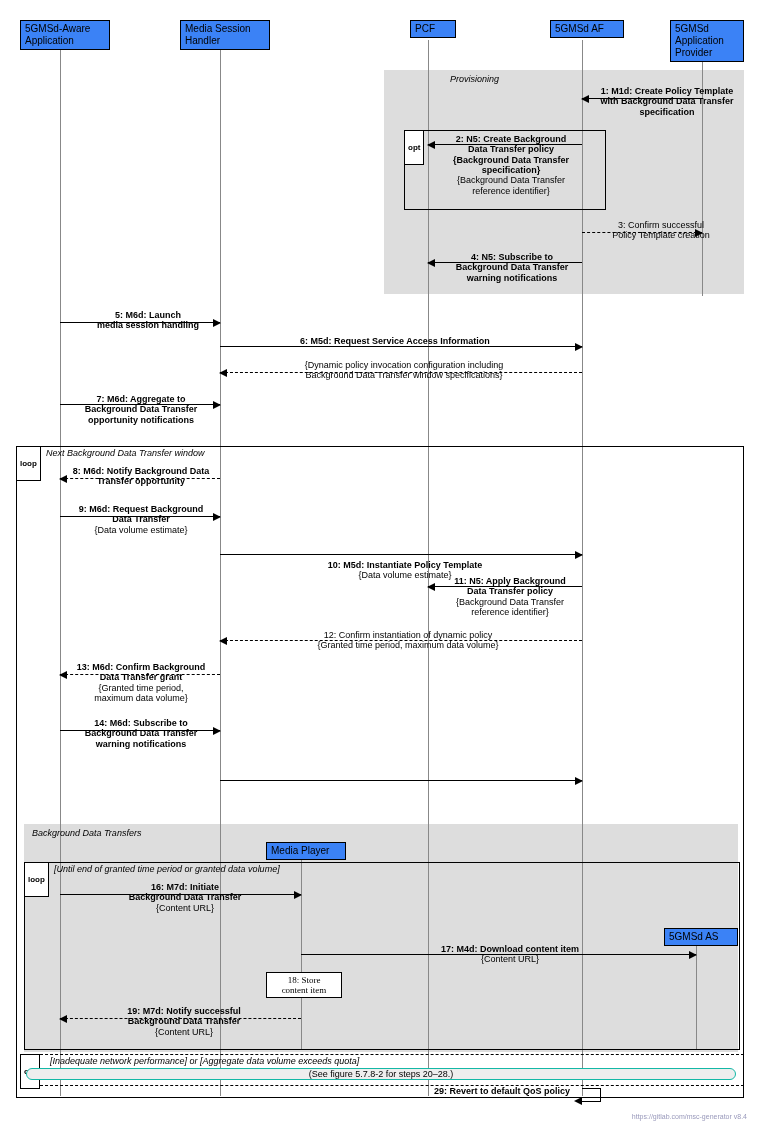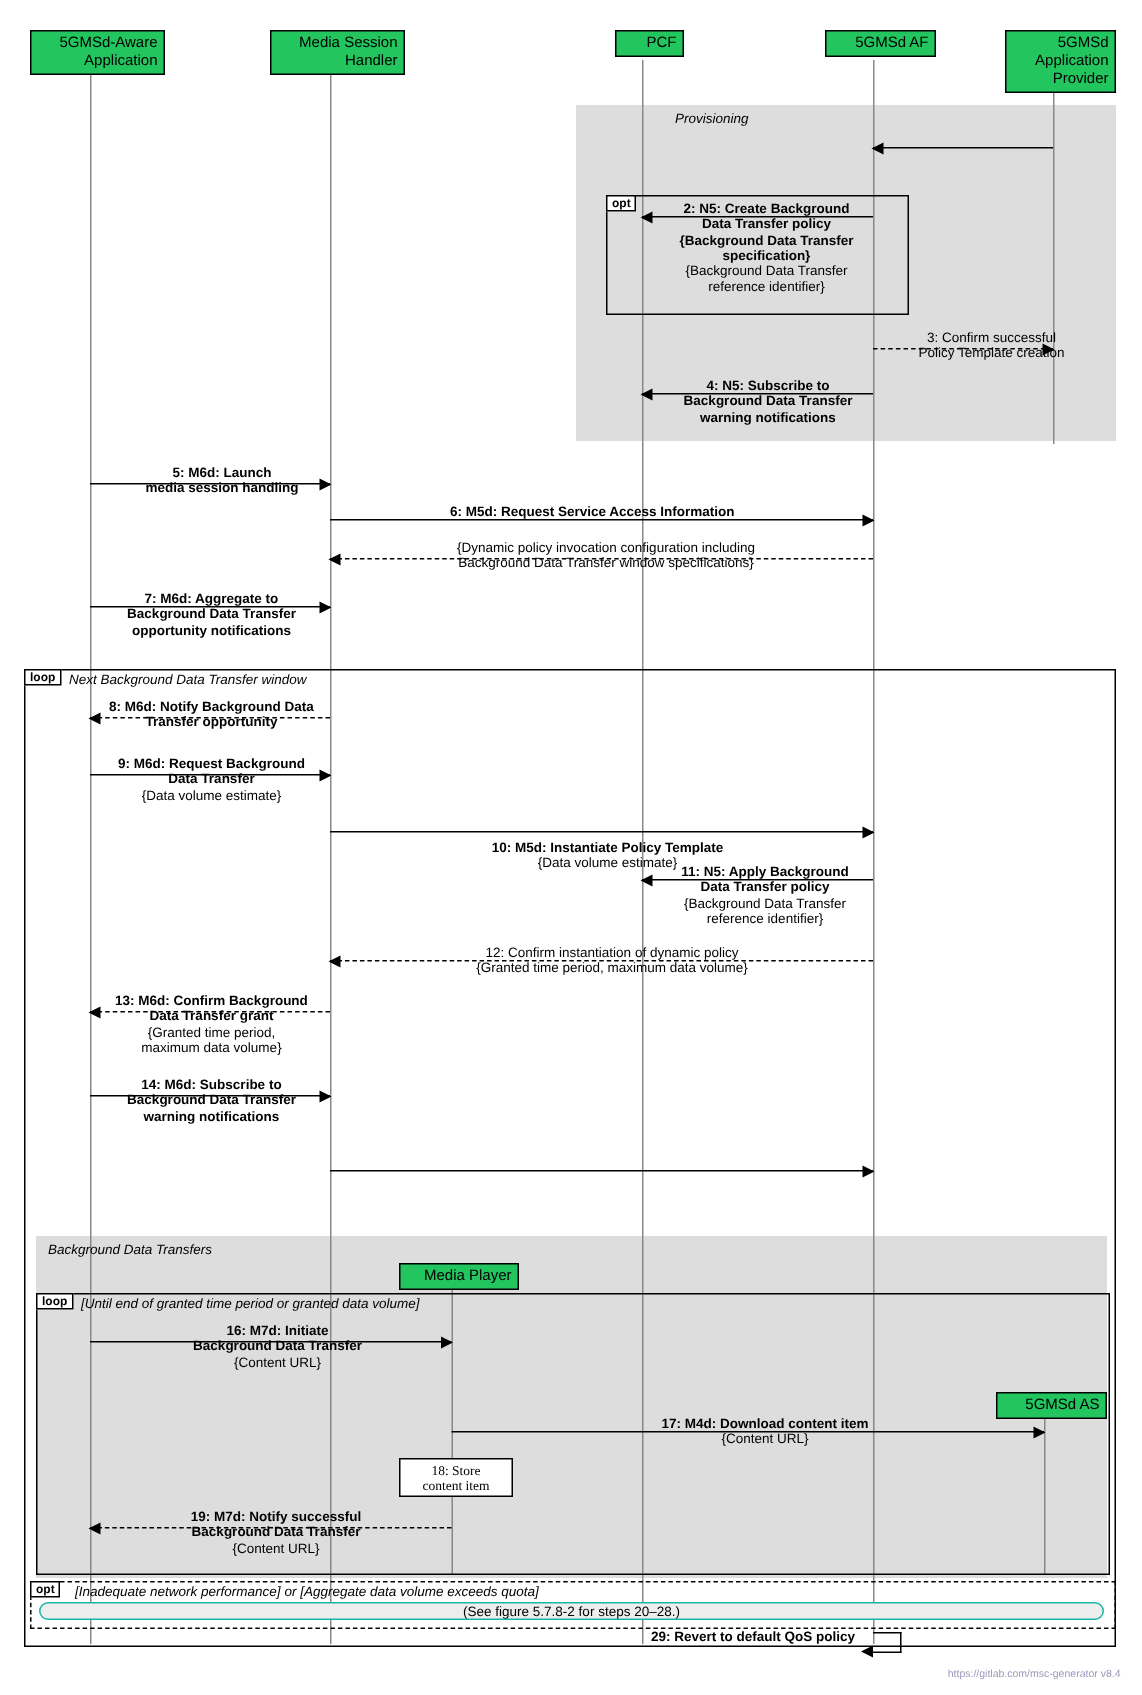--- a/index.html
+++ b/index.html
@@ -10,22 +10,22 @@
     background: #fff;
   }
   .diagram {
     position: relative;
     width: 741px;
     height: 1110px;
   }
   .lifeline-box {
     position: absolute;
     border: 1px solid #000;
-    background: #22c55e;
-    text-align: right;
+    background: #3b82f6;
+    text-align: left;
     padding: 2px 4px;
     font-size: 10px;
     line-height: 1.2;
     z-index: 3;
   }
   .lifeline-line {
     position: absolute;
     width: 0;
     border-left: 1px solid #888;
     z-index: 1;
@@ -61,21 +61,21 @@
     background: transparent;
   }
   .frame-label {
     position: absolute;
     top: -1px; left: -1px;
     border: 1px solid #000;
     border-right: 1px solid #000;
     border-bottom: 1px solid #000;
     background: #fff;
     font-size: 8px;
-    padding: 0 3px;
+    padding: 12px 3px;
     font-weight: bold;
     z-index:5;
   }
   .frame-title {
     position: absolute;
     top: 2px;
     font-style: italic;
     font-size: 9px;
     z-index:5;
   }
@@ -151,20 +151,25 @@
 
   <div class="lifeline-box" style="left:256px;top:832px;width:70px;"><span>Media Player</span></div>
   <div class="lifeline-line" style="left:291px;top:850px;height:190px;"></div>
 
   <div class="lifeline-box" style="left:654px;top:918px;width:64px;"><span>5GMSd AS</span></div>
   <div class="lifeline-line" style="left:686px;top:936px;height:104px;"></div>
 
   <div class="arrow" style="left:572px;top:88px;width:120px;">
       <div class="head-l"></div>
     </div>
+  <div class="msg" style="left:580px;top:76px;width:154px;">
+    <span class="bold">1: M1d: Create Policy Template</span><br>
+    <span class="bold">with Background Data Transfer</span><br>
+    <span class="bold">specification</span>
+  </div>
 
   <div class="frame" style="left:394px;top:120px;width:200px;height:78px;">
     <div class="frame-label">opt</div>
   </div>
 
   <div class="arrow" style="left:418px;top:134px;width:154px;">
       <div class="head-l"></div>
     </div>
   <div class="msg" style="left:428px;top:124px;width:146px;">
     <span class="bold">2: N5: Create Background</span><br>

